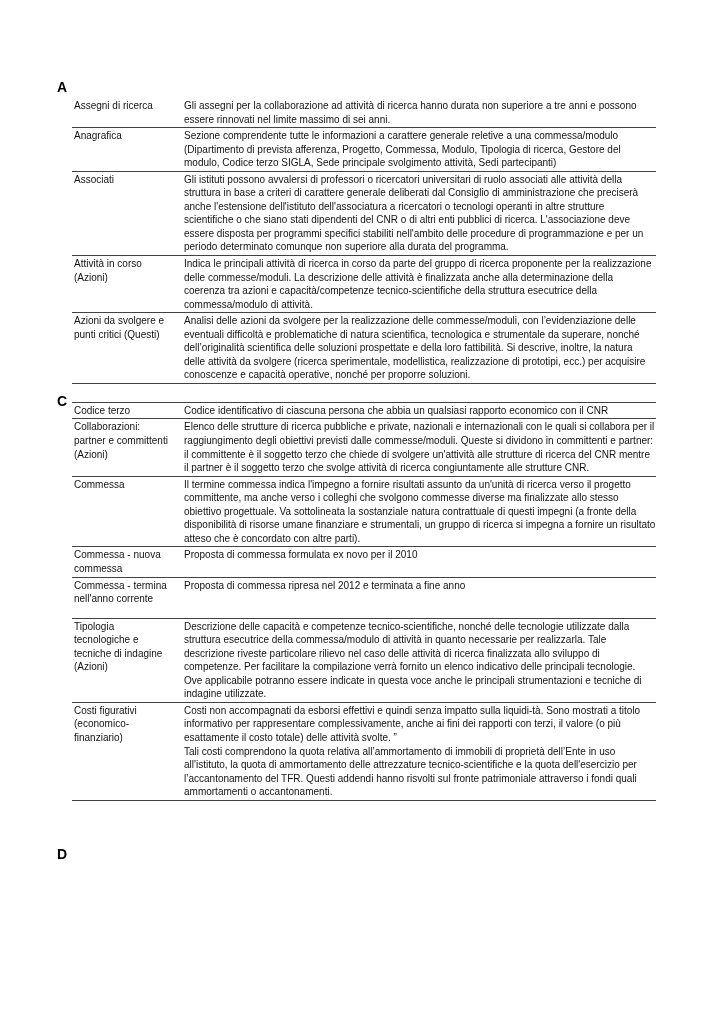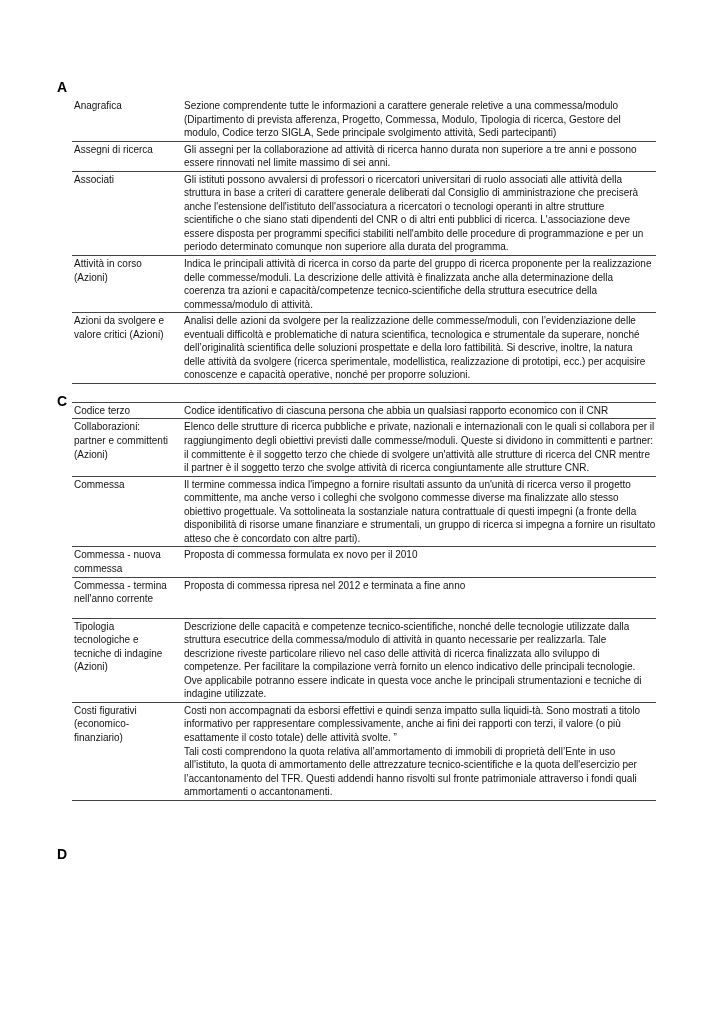--- a/index.html
+++ b/index.html
@@ -69,39 +69,39 @@
 <body>
 
 <div class="page">
   <div class="content">
 
     <div class="section-a">
       <h2 class="section-letter">A</h2>
       <table class="glossary no-top-border">
         <tbody>
           <tr>
+            <td class="term">Assegni di ricerca</td>
+            <td class="def">Gli assegni per la collaborazione ad attività di ricerca hanno durata non superiore a tre anni e possono essere rinnovati nel limite massimo di sei anni.</td>
+          </tr>
+          <tr>
             <td class="term">Anagrafica</td>
             <td class="def">Sezione comprendente tutte le informazioni a carattere generale reletive a una commessa/modulo (Dipartimento di prevista afferenza, Progetto, Commessa, Modulo, Tipologia di ricerca, Gestore del modulo, Codice terzo SIGLA, Sede principale svolgimento attività, Sedi partecipanti)</td>
-          </tr>
-          <tr>
-            <td class="term">Assegni di ricerca</td>
-            <td class="def">Gli assegni per la collaborazione ad attività di ricerca hanno durata non superiore a tre anni e possono essere rinnovati nel limite massimo di sei anni.</td>
           </tr>
           <tr>
             <td class="term">Associati</td>
             <td class="def">Gli istituti possono avvalersi di professori o ricercatori universitari di ruolo associati alle attività della struttura in base a criteri di carattere generale deliberati dal Consiglio di amministrazione che preciserà anche l'estensione dell'istituto dell'associatura a ricercatori o tecnologi operanti in altre strutture scientifiche o che siano stati dipendenti del CNR o di altri enti pubblici di ricerca. L'associazione deve essere disposta per programmi specifici stabiliti nell'ambito delle procedure di programmazione e per un periodo determinato comunque non superiore alla durata del programma.</td>
           </tr>
           <tr>
             <td class="term">Attività in corso
 (Azioni)</td>
             <td class="def">Indica le principali attività di ricerca in corso da parte del gruppo di ricerca proponente per la realizzazione delle commesse/moduli. La descrizione delle attività è finalizzata anche alla determinazione della coerenza tra azioni e capacità/competenze tecnico-scientifiche della struttura esecutrice della commessa/modulo di attività.</td>
           </tr>
           <tr>
             <td class="term">Azioni da svolgere e
-valore critici (Azioni)</td>
+punti critici (Questi)</td>
             <td class="def">Analisi delle azioni da svolgere per la realizzazione delle commesse/moduli, con l’evidenziazione delle eventuali difficoltà e problematiche di natura scientifica, tecnologica e strumentale da superare, nonché dell’originalità scientifica delle soluzioni prospettate e della loro fattibilità. Si descrive, inoltre, la natura delle attività da svolgere (ricerca sperimentale, modellistica, realizzazione di prototipi, ecc.) per acquisire conoscenze e capacità operative, nonché per proporre soluzioni.</td>
           </tr>
         </tbody>
       </table>
     </div>
 
     <div class="section-c">
       <h2 class="section-letter">C</h2>
       <table class="glossary">
         <tbody>

